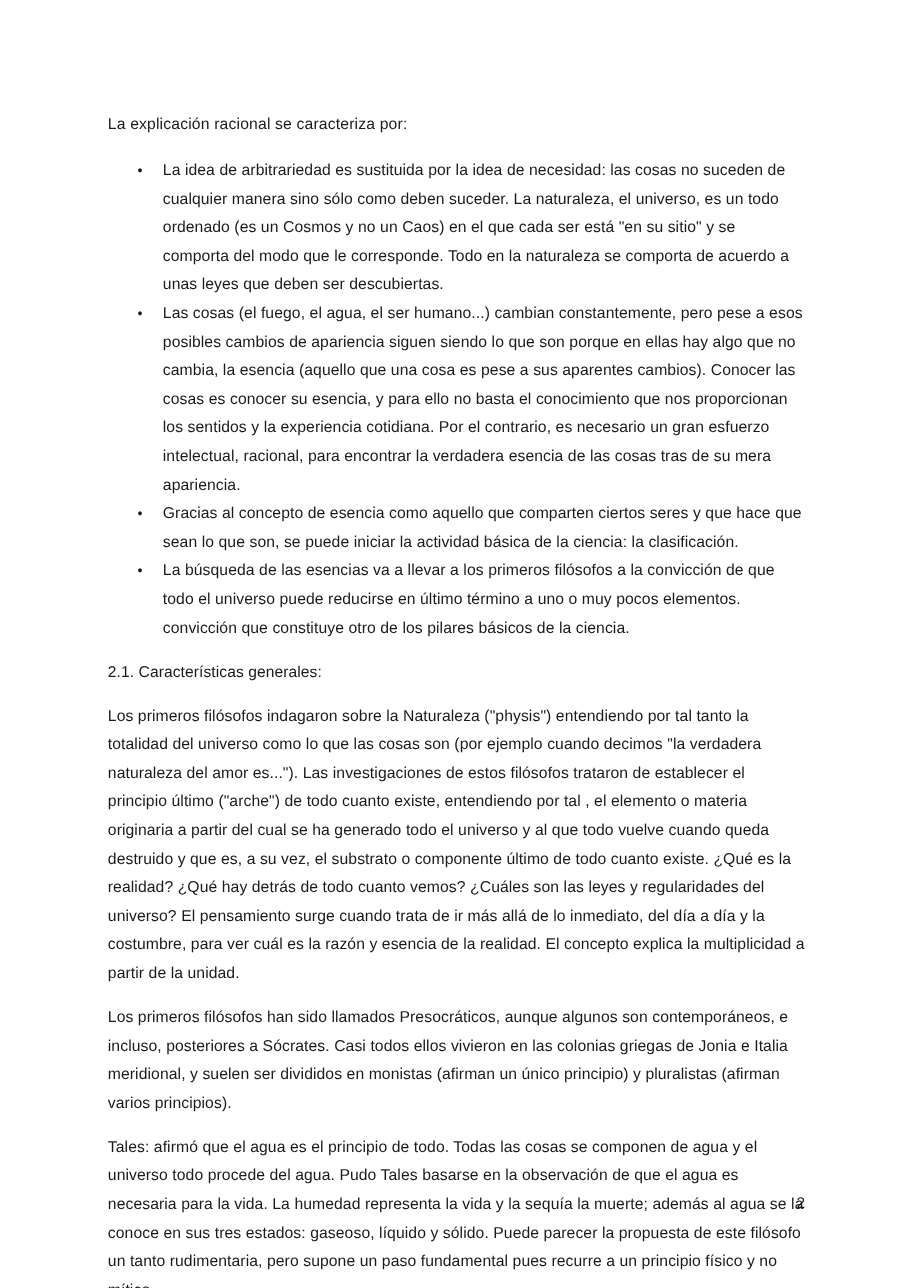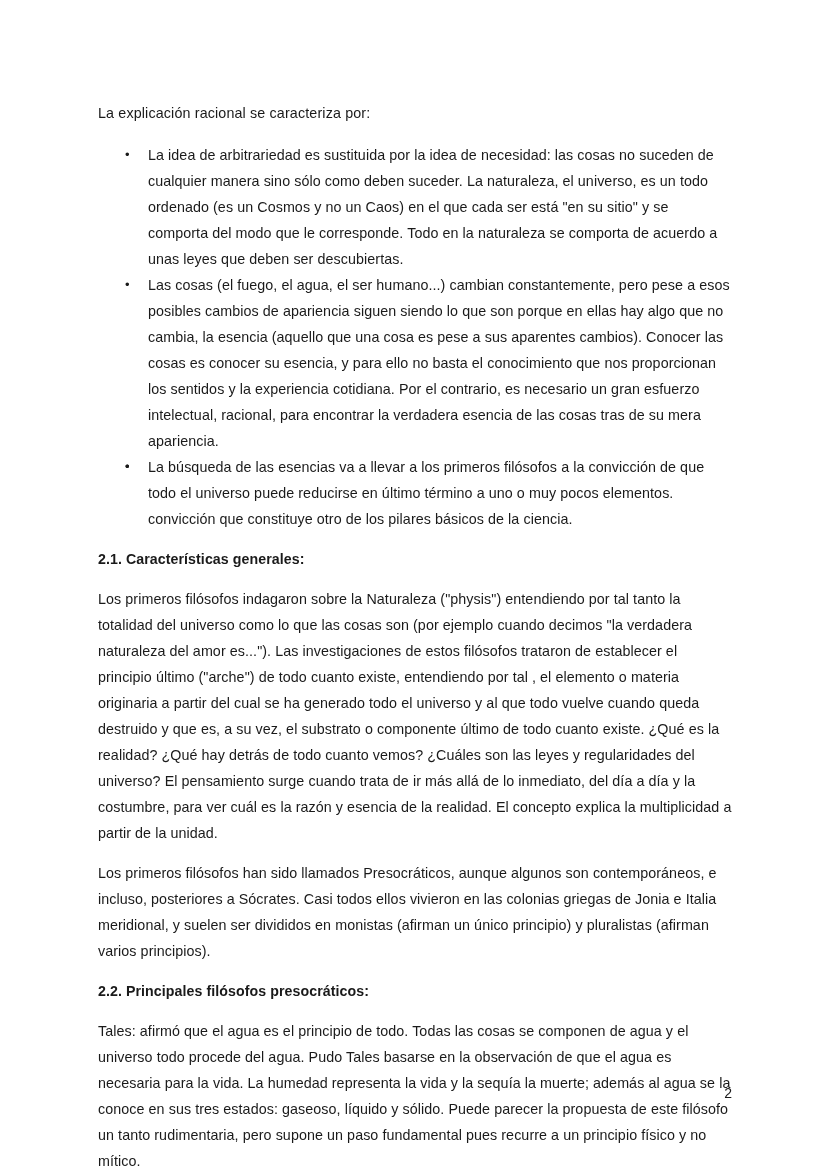--- a/index.html
+++ b/index.html
@@ -56,21 +56,21 @@
   h2.heading {
     font-size: 14.2px;
     line-height: 26px;
     font-weight: bold;
     margin: 14px 0 0 0;
     letter-spacing: 0.005em;
   }
   h3.subheading {
     font-size: 14.2px;
     line-height: 26px;
-    font-weight: bold;
+    font-weight: normal;
     margin: 14px 0 0 0;
     letter-spacing: 0.005em;
   }
   p.body-par {
     font-size: 14.3px;
     line-height: 26px;
     margin: 14px 0 0 0;
     letter-spacing: 0.005em;
   }
   p.body-par .lead-bold {
@@ -98,33 +98,33 @@
     <li>
       <span class="bullet-dot">•</span>
       <span>La idea de arbitrariedad  es sustituida por la idea de necesidad: las cosas no suceden de cualquier manera sino sólo como deben suceder. La naturaleza, el universo, es un todo ordenado (es un Cosmos y no un Caos) en el que cada ser está "en su sitio" y se comporta del modo que le corresponde. Todo en la naturaleza se comporta de acuerdo a unas leyes que deben ser descubiertas.</span>
     </li>
     <li>
       <span class="bullet-dot">•</span>
       <span>Las cosas (el fuego, el agua, el ser humano...) cambian constantemente, pero pese a esos posibles cambios  de apariencia siguen siendo lo que son porque en ellas hay algo que no cambia, la esencia (aquello que una cosa es pese a sus aparentes cambios). Conocer las cosas es conocer su esencia, y para ello no basta el conocimiento que nos proporcionan los sentidos y la experiencia cotidiana. Por el contrario, es necesario un gran esfuerzo intelectual, racional, para encontrar  la verdadera esencia de las cosas tras de su mera apariencia.</span>
     </li>
     <li>
       <span class="bullet-dot">•</span>
+      <span>Gracias al  concepto de esencia como aquello que comparten ciertos seres y que hace que sean lo que son, se puede iniciar la actividad básica de la ciencia: la clasificación.</span>
     </li>
     <li>
       <span class="bullet-dot">•</span>
       <span>La  búsqueda de las esencias va a llevar a los primeros filósofos a la convicción de que todo el universo puede reducirse en último término a uno o muy pocos elementos. convicción que constituye otro de los pilares básicos de la ciencia.</span>
     </li>
   </ul>
 
 
   <h3 class="subheading">2.1. Características  generales:</h3>
 
   <p class="body-par">Los primeros filósofos indagaron sobre la Naturaleza ("physis") entendiendo por tal tanto la totalidad del universo como lo que las cosas son (por ejemplo cuando decimos "la verdadera naturaleza del amor es...").  Las investigaciones de estos filósofos trataron de establecer el principio último ("arche") de todo cuanto existe, entendiendo por tal , el elemento o materia originaria a partir del cual se ha generado todo el universo y al que todo vuelve cuando queda  destruido y que es, a su vez, el substrato o componente último de todo cuanto existe. ¿Qué es la realidad? ¿Qué hay detrás de todo cuanto vemos? ¿Cuáles son las leyes y regularidades del universo? El pensamiento surge cuando trata de ir más allá de lo inmediato, del día a día y la costumbre, para ver cuál es la razón y esencia de la realidad. El concepto explica la multiplicidad a partir de la unidad.</p>
 
   <p class="body-par">Los primeros filósofos han sido llamados Presocráticos, aunque algunos son contemporáneos, e incluso, posteriores a Sócrates. Casi todos ellos vivieron en las colonias griegas de Jonia e Italia meridional, y suelen ser divididos en monistas (afirman un único principio) y pluralistas (afirman varios principios).</p>
 
-  <h3 class="subheading">2.2. Principales filósofos presocráticos:</h3>
 
   <p class="body-par"><span class="lead-bold">Tales</span><span>: afirmó que el agua es el principio  de todo. Todas las cosas se componen de agua y el universo todo procede del agua. Pudo Tales basarse en la observación de que el agua es necesaria para la vida. La humedad representa la vida y la sequía la muerte; además al agua se la conoce en sus tres estados: gaseoso, líquido y sólido. Puede parecer la propuesta de este filósofo un tanto rudimentaria, pero supone un paso fundamental pues recurre a un principio físico y no mítico.</span></p>
 
   <div class="page-number">2</div>
 
 </div>
 
 </body></html>

